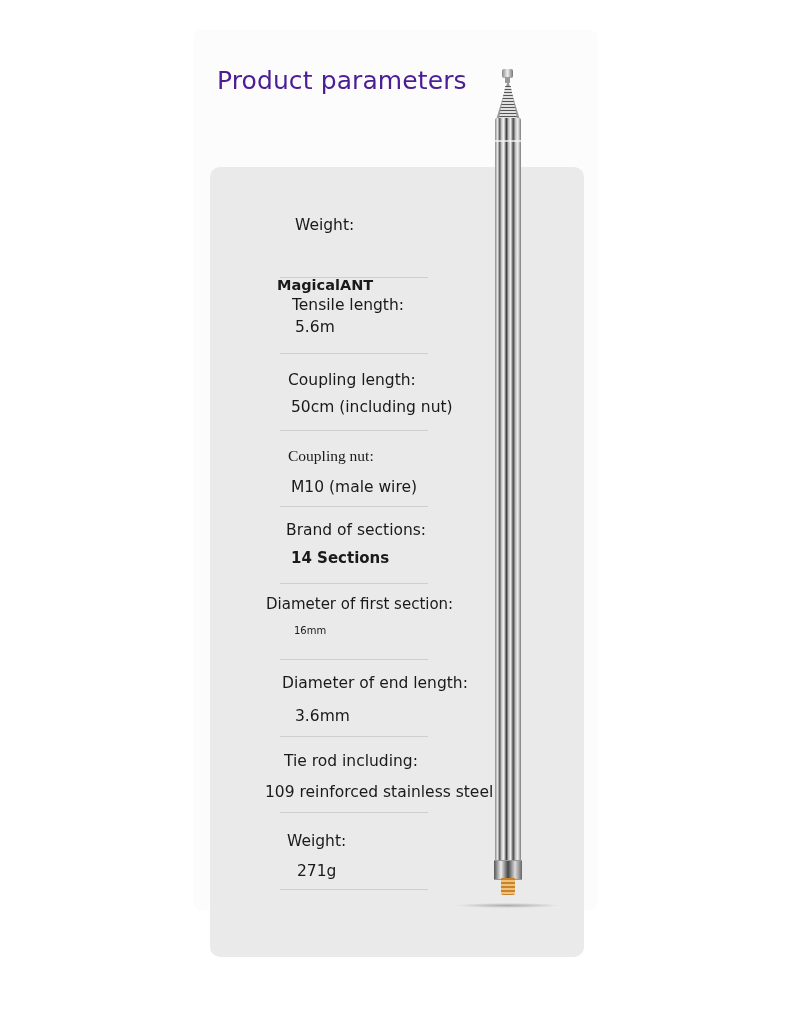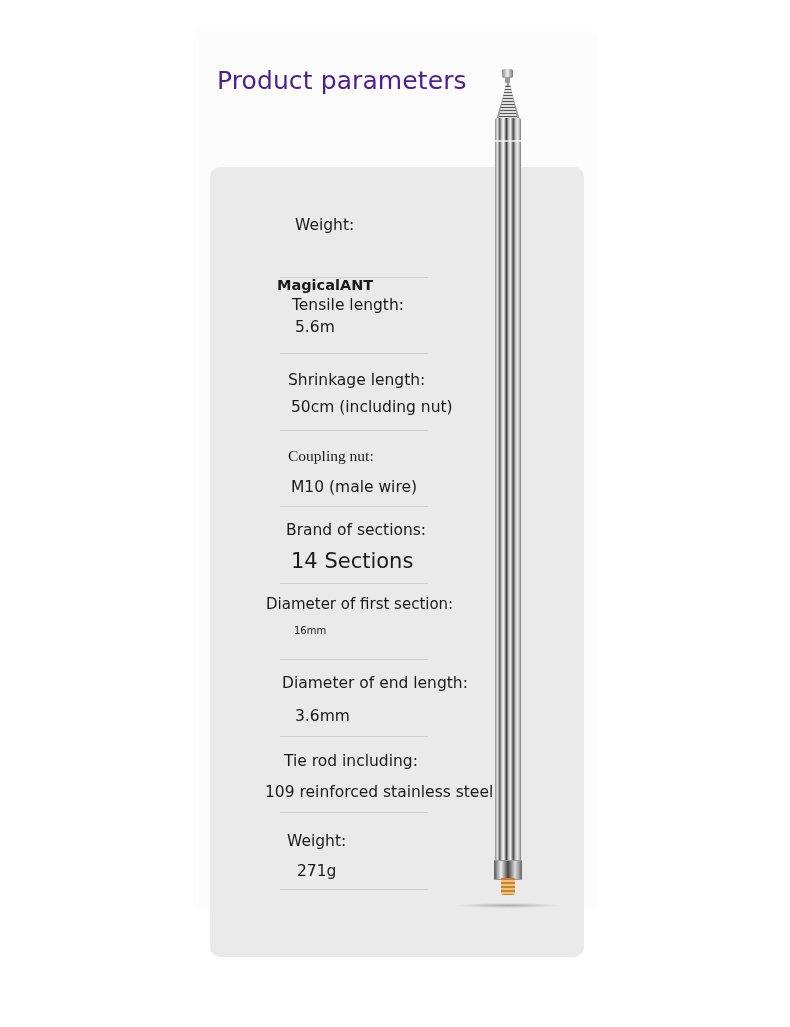--- a/index.html
+++ b/index.html
@@ -80,34 +80,34 @@
   </div>
   <div class="divider" style="top:277px;"></div>
 
   <div>
     <span style="position:absolute;left:292px;top:296px;font-size:15.5px;">Tensile length:</span>
     <span style="position:absolute;left:295px;top:318px;font-size:15.5px;">5.6m</span>
   </div>
   <div class="divider" style="top:353px;"></div>
 
   <div>
-    <span style="position:absolute;left:288px;top:371px;font-size:15.5px;">Shrinkage length:</span>
+    <span style="position:absolute;left:288px;top:371px;font-size:15.5px;">Coupling length:</span>
     <span style="position:absolute;left:291px;top:398px;font-size:15.5px;">50cm (including nut)</span>
   </div>
   <div class="divider" style="top:430px;"></div>
 
   <div>
     <span style="position:absolute;left:288px;top:447px;font-size:15.5px;font-family:Liberation Serif, serif;">Coupling nut:</span>
     <span style="position:absolute;left:291px;top:478px;font-size:15.5px;">M10 (male wire)</span>
   </div>
   <div class="divider" style="top:506px;"></div>
 
   <div>
     <span style="position:absolute;left:286px;top:521px;font-size:15.5px;">Brand of sections:</span>
-    <span style="position:absolute;left:291px;top:549px;font-size:21px;">14 Sections</span>
+    <span style="position:absolute;left:291px;top:549px;font-size:15px;font-weight:bold;">14 Sections</span>
   </div>
   <div class="divider" style="top:583px;"></div>
 
   <div>
     <span style="position:absolute;left:266px;top:595px;font-size:15px;">Diameter of first section:</span>
     <span style="position:absolute;left:294px;top:625px;font-size:10px;">16mm</span>
   </div>
   <div class="divider" style="top:659px;"></div>
 
   <div>

